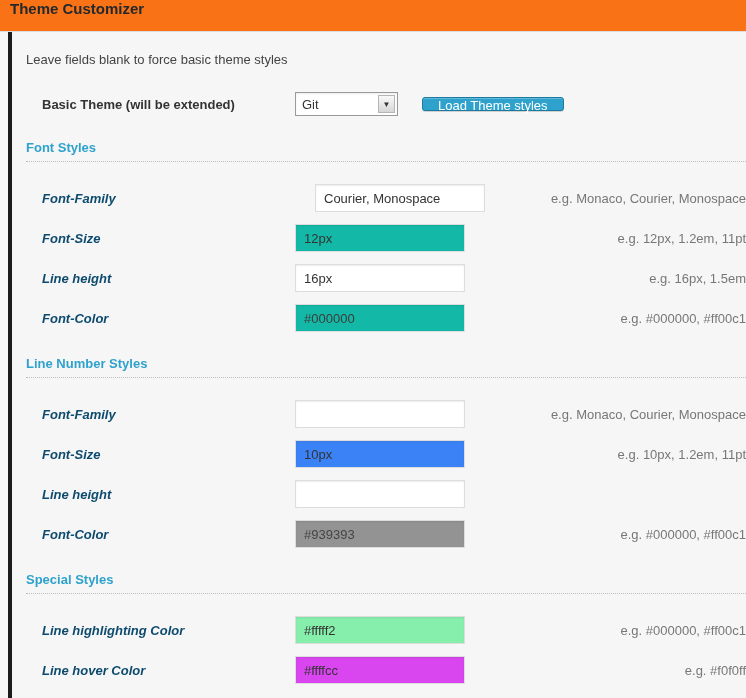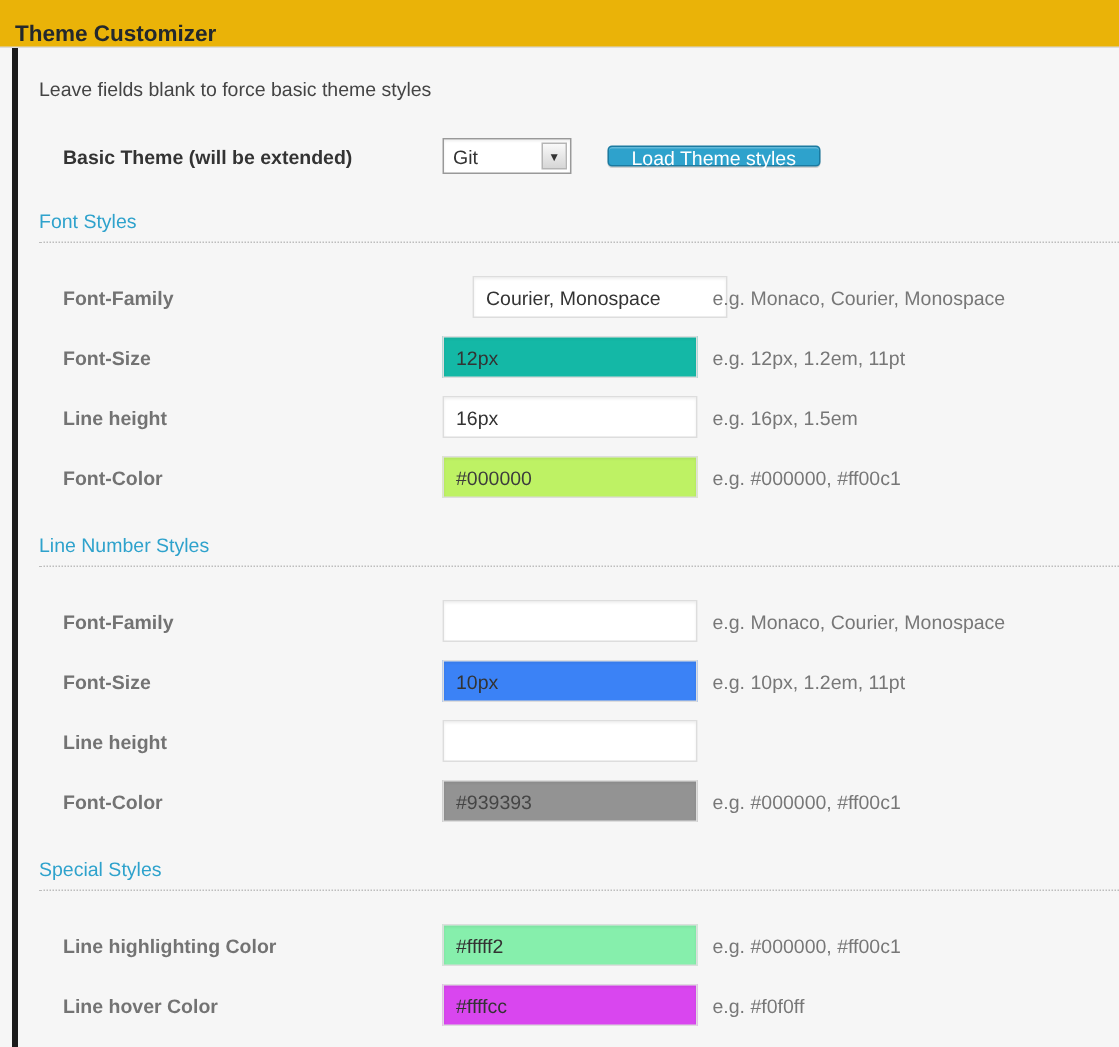--- a/index.html
+++ b/index.html
@@ -7,24 +7,24 @@
   body {
     font-family: "Liberation Sans", sans-serif;
     font-size: 13px;
     color: #333;
     background: #f6f6f6;
   }
   .page { width: 746px; height: 698px; overflow: hidden; }
 
   .page-header {
     height: 32px;
-    background: #eab308;
+    background: #f97316;
     border-bottom: 1px solid #dcdcdc;
     display: flex;
-    align-items: flex-end;
+    align-items: flex-start;
     padding: 0 10px;
   }
   .page-title {
     font-size: 15px;
     font-weight: bold;
     color: #23282d;
   }
 
   .content {
     position: relative;
@@ -45,21 +45,21 @@
     margin: 24px 0 0 16px;
     display: flex;
     align-items: center;
   }
   .basic-label {
     width: 253px;
     font-weight: bold;
     color: #333;
   }
   .select {
-    width: 86px; height: 24px;
+    width: 103px; height: 24px;
     border: 1px solid #999;
     background: #fff;
     display: flex; align-items: center;
     position: relative;
     padding-left: 6px;
     cursor: default;
     box-shadow: inset 0 1px 2px rgba(0,0,0,.08);
   }
   .select-arrow {
     position: absolute;
@@ -85,46 +85,46 @@
   }
 
   .section { margin-top: 24px; }
   .section-header {
     padding-bottom: 6px;
     border-bottom: 1px dotted #bdbdbd;
     margin-bottom: 22px;
   }
   .section-title {
     font-size: 13px;
-    font-weight: normal;
+    font-weight: bold;
     color: #2ea2cc;
     margin-top: 40px;
   }
 
   .field-row {
     margin-left: 16px;
     display: grid;
     grid-template-columns: 253px 170px 1fr;
     align-items: center;
     margin-bottom: 12px;
     height: 28px;
   }
-  .field-label { font-weight: bold; color: #737373; }
+  .field-label { font-weight: bold; color: #0c4a6e; font-style: italic; }
   .field-input {
     width: 170px; height: 28px;
     border: 1px solid #ddd;
     padding: 0 8px;
     font-family: "Liberation Sans", sans-serif;
     font-size: 13px;
     color: #333;
     background: #fff;
     box-shadow: inset 0 1px 2px rgba(0,0,0,.07);
     outline: none;
   }
-  .field-hint { color: #777; padding-left: 10px; white-space: nowrap; }
+  .field-hint { color: #777; padding-left: 10px; white-space: nowrap; text-align: right; }
 </style>
 </head>
 <body>
 
 <div class="page">
 
   <div class="page-header">
     <h1 class="page-title">Theme Customizer</h1>
   </div>
 
@@ -160,21 +160,21 @@
       </div>
 
       <div class="field-row">
         <label class="field-label">Line height</label>
         <input class="field-input" type="text" value="16px" style="background-color: rgb(255, 255, 255); color: rgb(51, 51, 51);">
         <span class="field-hint">e.g. 16px, 1.5em</span>
       </div>
 
       <div class="field-row">
         <label class="field-label">Font-Color</label>
-        <input class="field-input" type="text" value="#000000" style="background-color: #bef264; color: rgb(60, 60, 60);">
+        <input class="field-input" type="text" value="#000000" style="background-color: #14b8a6; color: rgb(60, 60, 60);">
         <span class="field-hint">e.g. #000000, #ff00c1</span>
       </div>
     </div>
 
     <div class="section">
       <div class="section-header">
         <span class="section-title" style="color: rgb(46, 162, 204);">Line Number Styles</span>
       </div>
 
       <div class="field-row">

